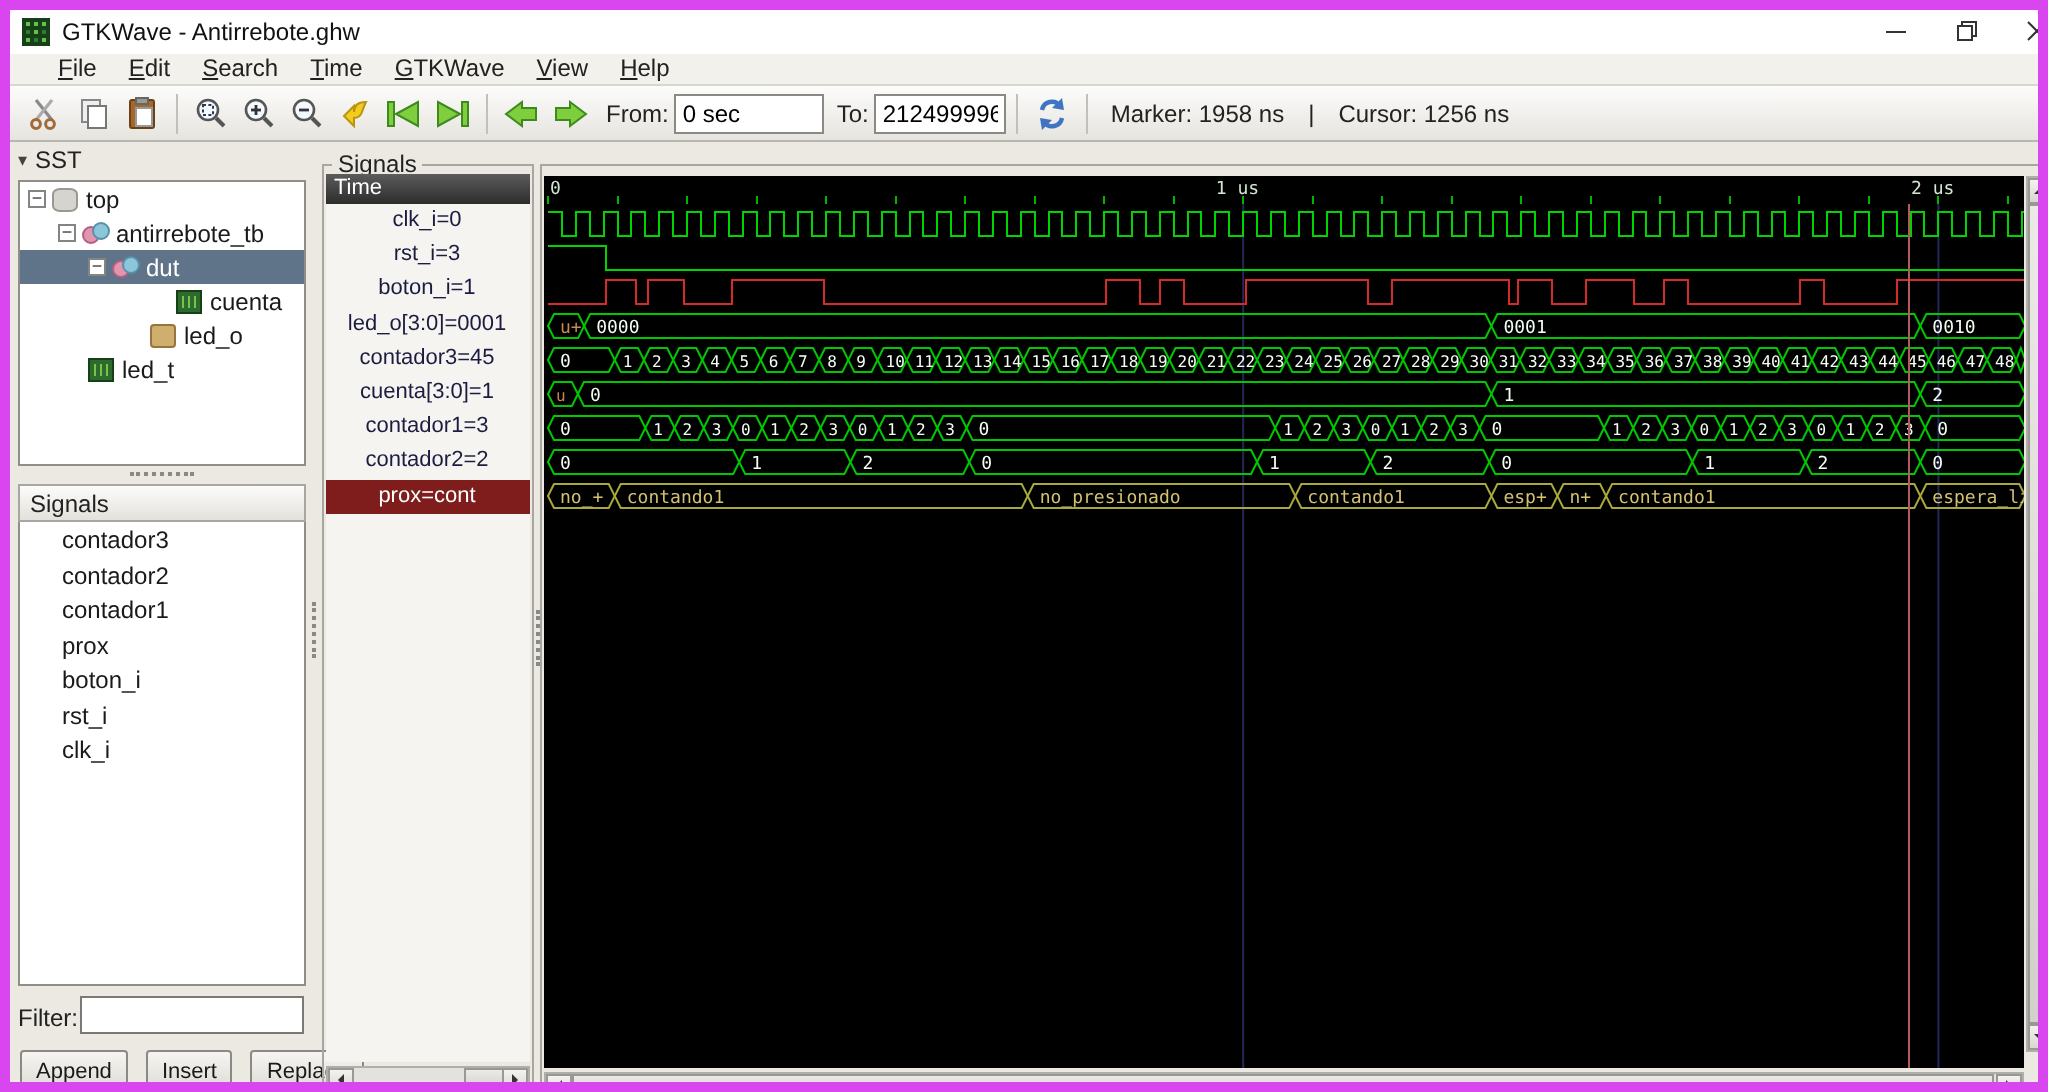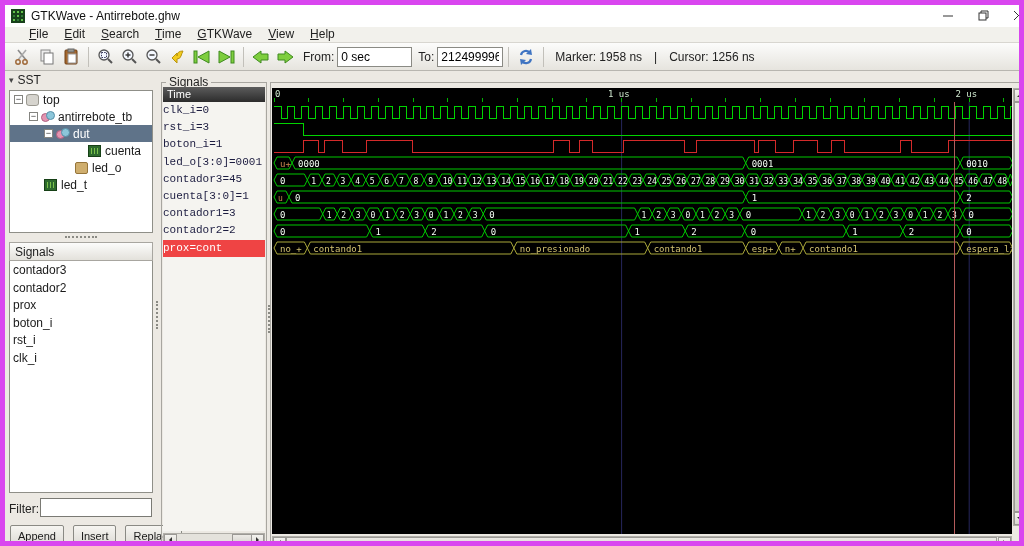--- a/index.html
+++ b/index.html
@@ -41,34 +41,34 @@
   .icon-cylinder { background:#d6d4ce; border:1px solid #9a9890; border-radius:4px/3px; }
   .icon-spheres::before, .icon-spheres::after { content:""; position:absolute; width:7px; height:7px; border-radius:50%; }
   .icon-spheres::before { left:0; top:2px; background:#e394b0; border:1px solid #b06080; }
   .icon-spheres::after { left:5px; top:0; background:#8cc6da; border:1px solid #5790a8; }
   .icon-chip { background:#2d6a2d; border:1px solid #164016; }
   .icon-chip::before { content:""; position:absolute; left:2px; top:2px; width:7px; height:6px; background:repeating-linear-gradient(90deg,#7ac24a 0 1px,transparent 1px 3px); }
   .icon-port { background:#cfae6e; border:1px solid #96753a; border-radius:2px; }
   .hgrip { position:absolute; left:60px; top:231px; width:32px; border-top:2px dotted #8a8a84; }
   .sig-header { position:absolute; left:4px; top:237px; width:144px; height:19px; background:linear-gradient(#fcfcfb,#e3e1db); border:1px solid #a8a6a0; font-size:12px; color:#222; padding:2px 0 0 5px; }
   .sig-list { position:absolute; left:4px; top:256px; width:144px; height:232px; background:#fff; border:1px solid #8f8f88; border-top:none; overflow:hidden; }
-  .sig-item { height:17.5px; padding:2px 0 0 3px; font-size:12px; color:#1a1a1a; white-space:nowrap; }
+  .sig-item { height:17.5px; padding:2px 0 0 21px; font-size:12px; color:#1a1a1a; white-space:nowrap; }
   .filter-label { position:absolute; left:4px; top:497px; font-size:12px; color:#222; }
   .filter-input { position:absolute; left:35px; top:493px; width:112px; height:19px; border:1px solid #7a7a74; background:#fff; font-size:12px; padding:0 3px; }
   .sst-buttons { position:absolute; left:5px; top:520px; width:145px; display:flex; gap:9px; }
   .gbtn { height:21px; padding:0 7px; background:linear-gradient(#f6f5f1,#dddbd5); border:1px solid #8a8a84; border-radius:2px; font-size:11px; color:#1a1a1a; font-family:"Liberation Sans",sans-serif; }
   .vgrip1 { position:absolute; left:151px; top:296px; height:28px; border-left:2px dotted #8a8a84; }
   .vgrip2 { position:absolute; left:263px; top:300px; height:28px; border-left:2px dotted #8a8a84; }
   
   .mid-frame { position:absolute; left:156px; top:77px; width:106px; height:467px; border:1px solid #a8a6a0; }
   .mid-label { position:absolute; left:161px; top:70px; background:#ece9e3; padding:0 3px; font-size:12px; color:#222; }
   .time-header { position:absolute; left:158px; top:82px; width:102px; height:15px; background:linear-gradient(#5c5c5c,#2c2c2c); color:#fff; font-size:11px; padding:1px 0 0 4px; }
   .mid-rows { position:absolute; left:158px; top:97px; width:102px; height:429px; background:#f5f4f0; overflow:hidden; }
-  .mid-row { height:17.2px; font-family:Liberation Mono, monospace; font-size:11px; color:#1c1c40; text-align:left; padding:2px 1px 0 0; white-space:nowrap; overflow:hidden; }
-  .mid-row.sel { background:#ef4444; color:#fff; }
+  .mid-row { height:17.2px; font-family:Liberation Sans, sans-serif; font-size:11px; color:#1c1c40; text-align:center; padding:2px 1px 0 0; white-space:nowrap; overflow:hidden; }
+  .mid-row.sel { background:#7f1d1d; color:#fff; }
   
   .sb { position:absolute; background:#e4e2dc; border:1px solid #b0aea8; }
   .sb-btn { position:absolute; background:linear-gradient(#f4f3ef,#d8d6d0); border:1px solid #9a9894; display:flex; align-items:center; justify-content:center; }
   .sb-thumb { position:absolute; background:linear-gradient(#eceae6,#d2d0ca); border:1px solid #9a9894; }
   .arr { width:0; height:0; border:3px solid transparent; }
   .arr.left { border-right-color:#333; margin-left:-3px; }
   .arr.right { border-left-color:#333; margin-right:-3px; }
   .arr.up { border-bottom-color:#333; margin-top:-3px; }
   .arr.down { border-top-color:#333; margin-bottom:-3px; }
   
@@ -246,20 +246,21 @@
       <div class="tree-row" style="padding-left: 34px;">
         <span class="ticon icon-chip"></span>
         <span>led_t</span>
       </div>
     </div>
   <div class="hgrip"></div>
   <div class="sig-header">Signals</div>
   <div class="sig-list" id="sig-list">
       <div class="sig-item">contador3</div>
       <div class="sig-item">contador2</div>
+      <div class="sig-item">contador1</div>
       <div class="sig-item">prox</div>
       <div class="sig-item">boton_i</div>
       <div class="sig-item">rst_i</div>
       <div class="sig-item">clk_i</div>
     </div>
   <span class="filter-label">Filter:</span>
   <input class="filter-input" value="" style="">
   <div class="sst-buttons" id="sst-buttons">
       <button class="gbtn">Append</button>
       <button class="gbtn">Insert</button>

